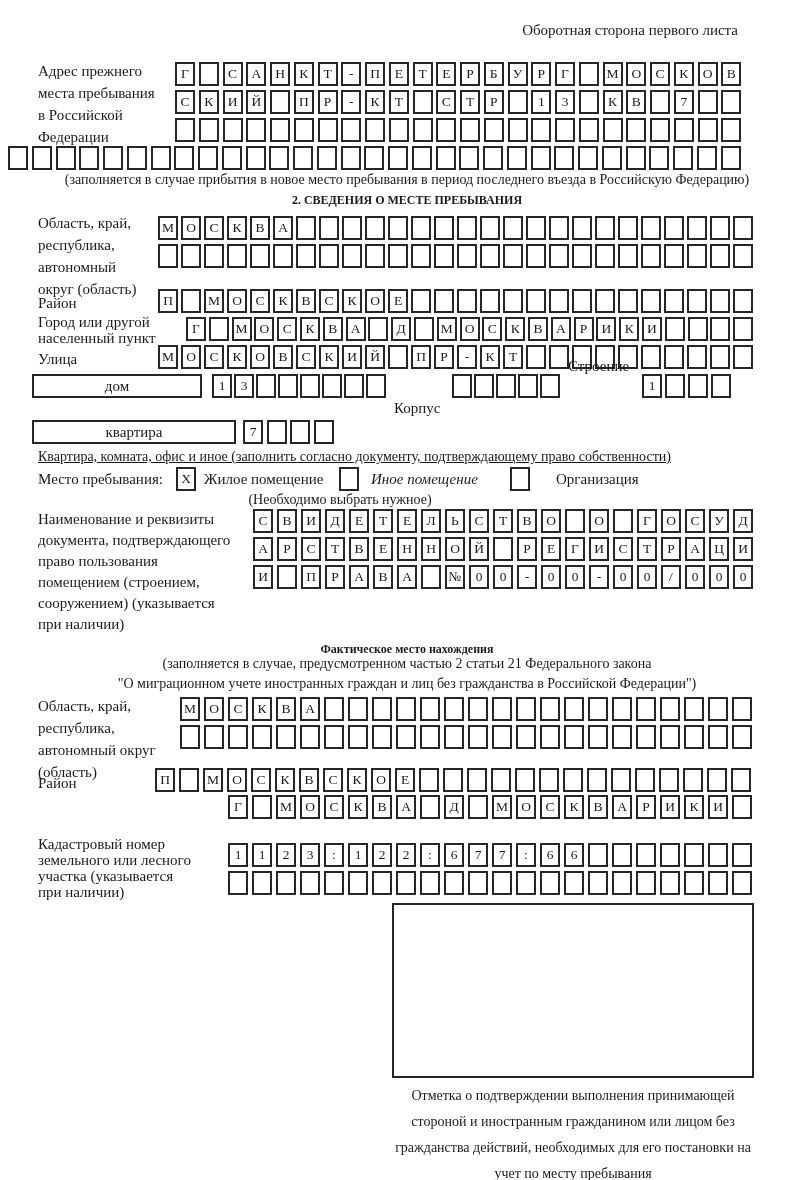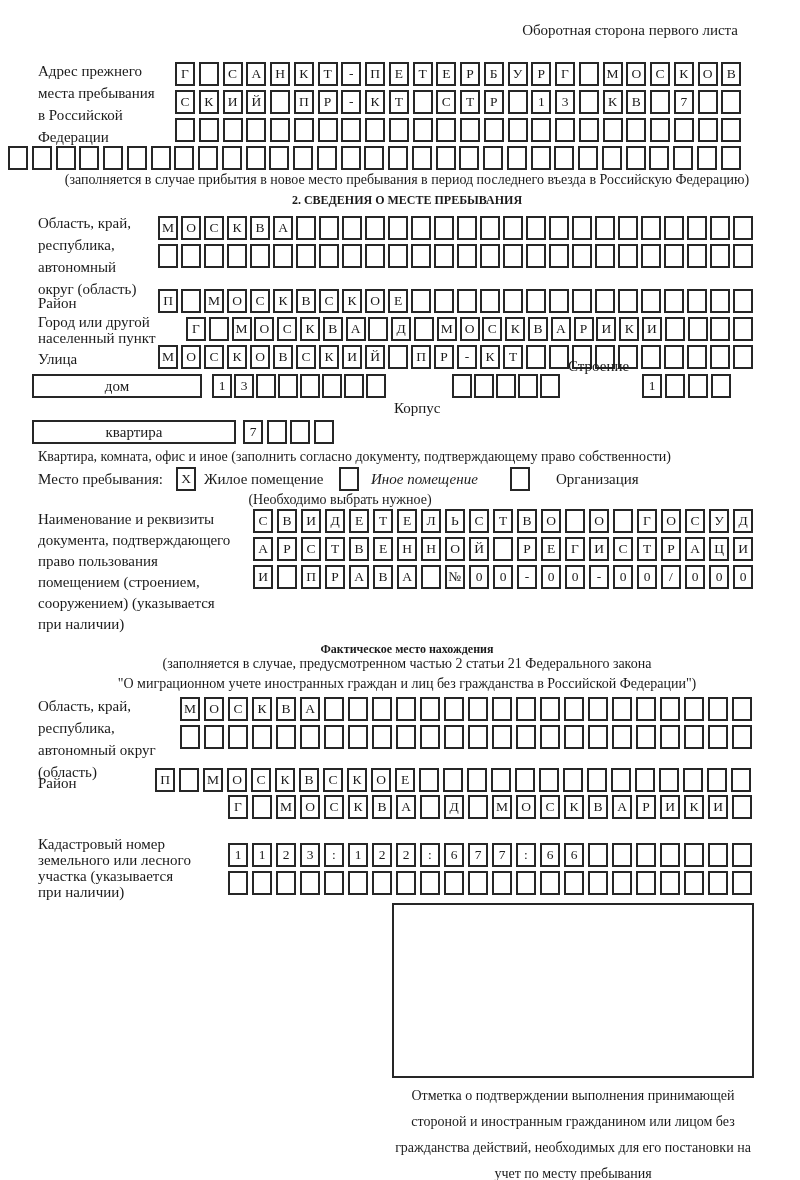--- a/index.html
+++ b/index.html
@@ -331,21 +331,21 @@
       <span class="cell"></span>
     </div>
 
   <div class="abs bigbox" style="left:32px;top:420px;width:200px;">квартира</div>
   <div class="abs cellrow" style="left:243px;top:420px;--g:3.5px;">
       <span class="cell">7</span>
       <span class="cell"></span>
       <span class="cell"></span>
       <span class="cell"></span>
     </div>
-  <div class="abs note" style="left:38px;top:449px;">Квартира, комната, офис и иное (заполнить согласно документу, подтверждающему право собственности)</div>
+  <div class="abs note" style="left:38px;top:449px;text-decoration:underline;">Квартира, комната, офис и иное (заполнить согласно документу, подтверждающему право собственности)</div>
 
   <div class="abs inline-lbl" style="left:38px;top:469px;">Место пребывания:</div>
   <div class="abs cellrow" style="left:176px;top:467px;">
       <span class="cell">X</span>
     </div>
   <div class="abs inline-lbl" style="left:204px;top:469px;">Жилое помещение</div>
   <div class="abs cellrow" style="left:339px;top:467px;">
       <span class="cell"></span>
     </div>
   <div class="abs inline-lbl" style="left:371px;top:469px;font-style:italic;">Иное помещение</div>

